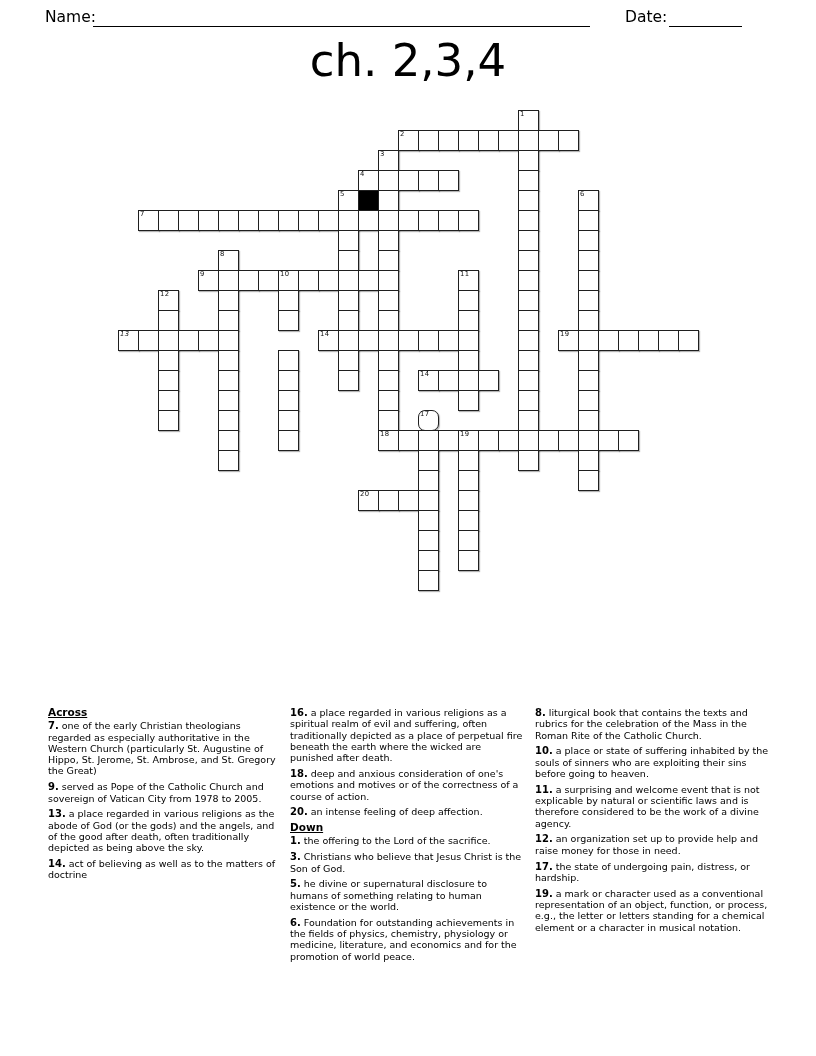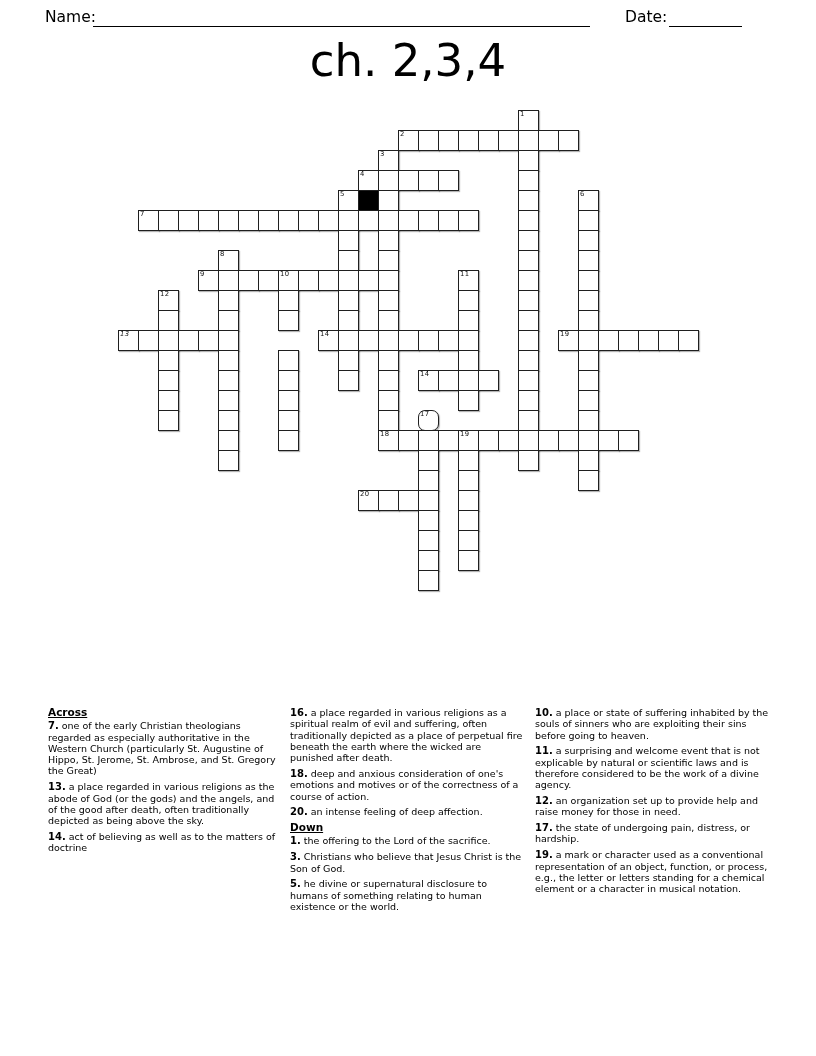--- a/index.html
+++ b/index.html
@@ -257,33 +257,36 @@
       <div class="cell" style="left: 340px; top: 420px;"></div>
       <div class="cell" style="left: 300px; top: 440px;"></div>
       <div class="cell" style="left: 340px; top: 440px;"></div>
       <div class="cell" style="left: 300px; top: 460px;"></div>
     </div>
 
   <div class="clues">
     <div class="clue-col c1">
         <div class="clue-header">Across</div>
         <p class="clue"><b>7.</b> one of the early Christian theologians regarded as especially authoritative in the Western Church (particularly St. Augustine of Hippo, St. Jerome, St. Ambrose, and St. Gregory the Great)</p>
+        <p class="clue"><b>9.</b> served as Pope of the Catholic Church and sovereign of Vatican City from 1978 to 2005.</p>
         <p class="clue"><b>13.</b> a place regarded in various religions as the abode of God (or the gods) and the angels, and of the good after death, often traditionally depicted as being above the sky.</p>
         <p class="clue"><b>14.</b> act of believing as well as to the matters of doctrine</p>
       </div>
     <div class="clue-col c2">
         <p class="clue"><b>16.</b> a place regarded in various religions as a spiritual realm of evil and suffering, often traditionally depicted as a place of perpetual fire beneath the earth where the wicked are punished after death.</p>
         <p class="clue"><b>18.</b> deep and anxious consideration of one's emotions and motives or of the correctness of a course of action.</p>
         <p class="clue"><b>20.</b> an intense feeling of deep affection.</p>
         <div class="clue-header">Down</div>
         <p class="clue"><b>1.</b> the offering to the Lord of the sacrifice.</p>
         <p class="clue"><b>3.</b> Christians who believe that Jesus Christ is the Son of God.</p>
         <p class="clue"><b>5.</b> he divine or supernatural disclosure to humans of something relating to human existence or the world.</p>
+        <p class="clue"><b>6.</b> Foundation for outstanding achievements in the fields of physics, chemistry, physiology or medicine, literature, and economics and for the promotion of world peace.</p>
       </div>
     <div class="clue-col c3">
+        <p class="clue"><b>8.</b> liturgical book that contains the texts and rubrics for the celebration of the Mass in the Roman Rite of the Catholic Church.</p>
         <p class="clue"><b>10.</b> a place or state of suffering inhabited by the souls of sinners who are exploiting their sins before going to heaven.</p>
         <p class="clue"><b>11.</b> a surprising and welcome event that is not explicable by natural or scientific laws and is therefore considered to be the work of a divine agency.</p>
         <p class="clue"><b>12.</b> an organization set up to provide help and raise money for those in need.</p>
         <p class="clue"><b>17.</b> the state of undergoing pain, distress, or hardship.</p>
         <p class="clue"><b>19.</b> a mark or character used as a conventional representation of an object, function, or process, e.g., the letter or letters standing for a chemical element or a character in musical notation.</p>
       </div>
   </div>
 
 </div>
 

